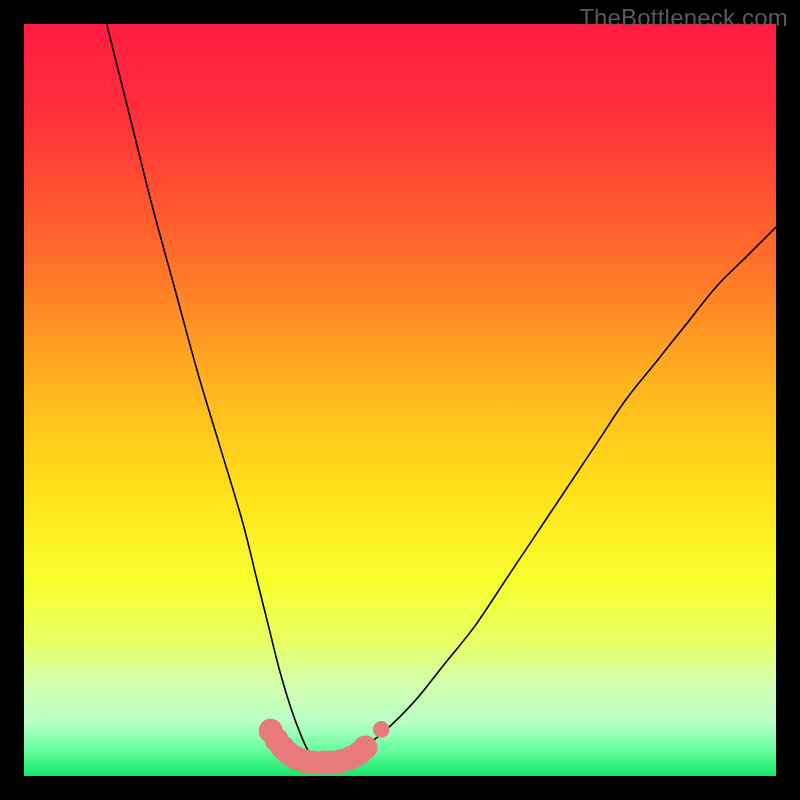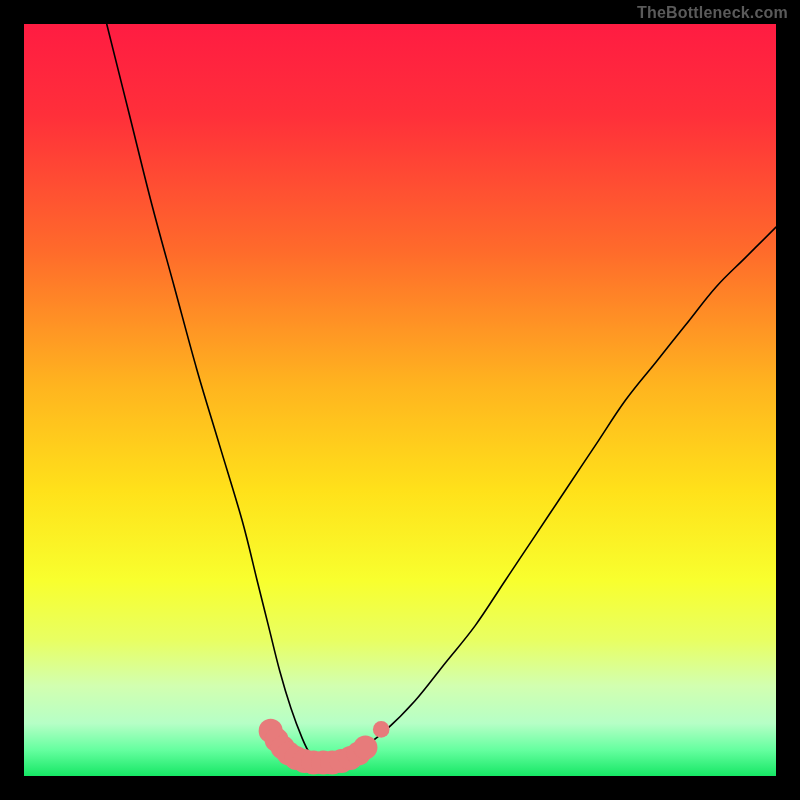--- a/index.html
+++ b/index.html
@@ -14,22 +14,22 @@
     width: 800px;
     height: 800px;
     background: #000;
     position: relative;
   }
   .watermark {
     position: absolute;
     top: 4px;
     right: 12px;
     color: #5a5a5a;
-    font-size: 16px;
-    font-weight: 700;
+    font-size: 24px;
+    font-weight: 400;
     letter-spacing: 0.2px;
     z-index: 10;
   }
   .plot {
     position: absolute;
     left: 24px;
     top: 24px;
     width: 752px;
     height: 752px;
   }

